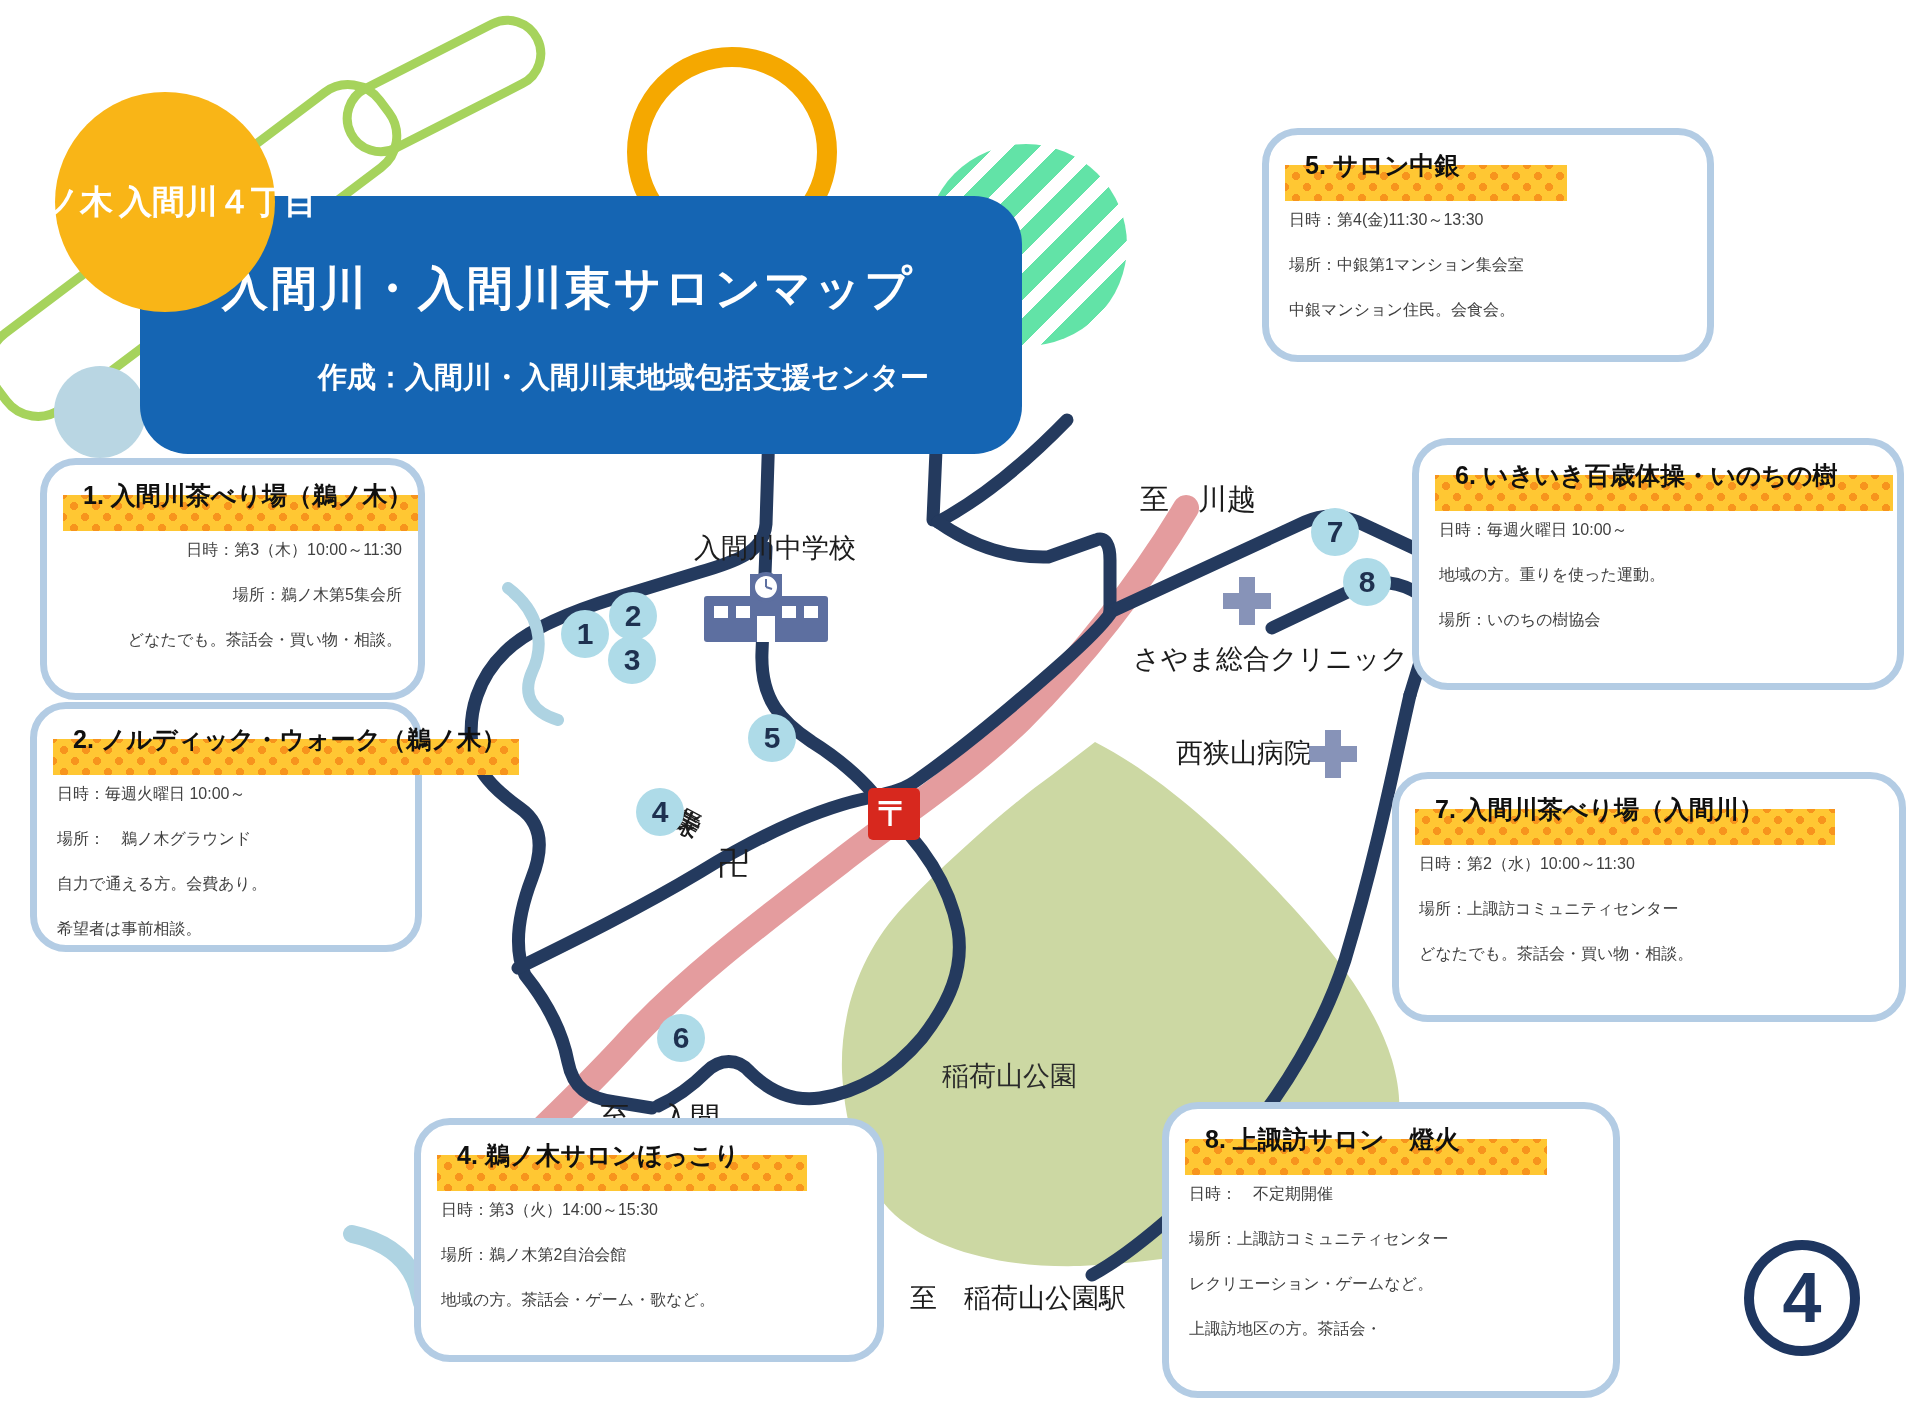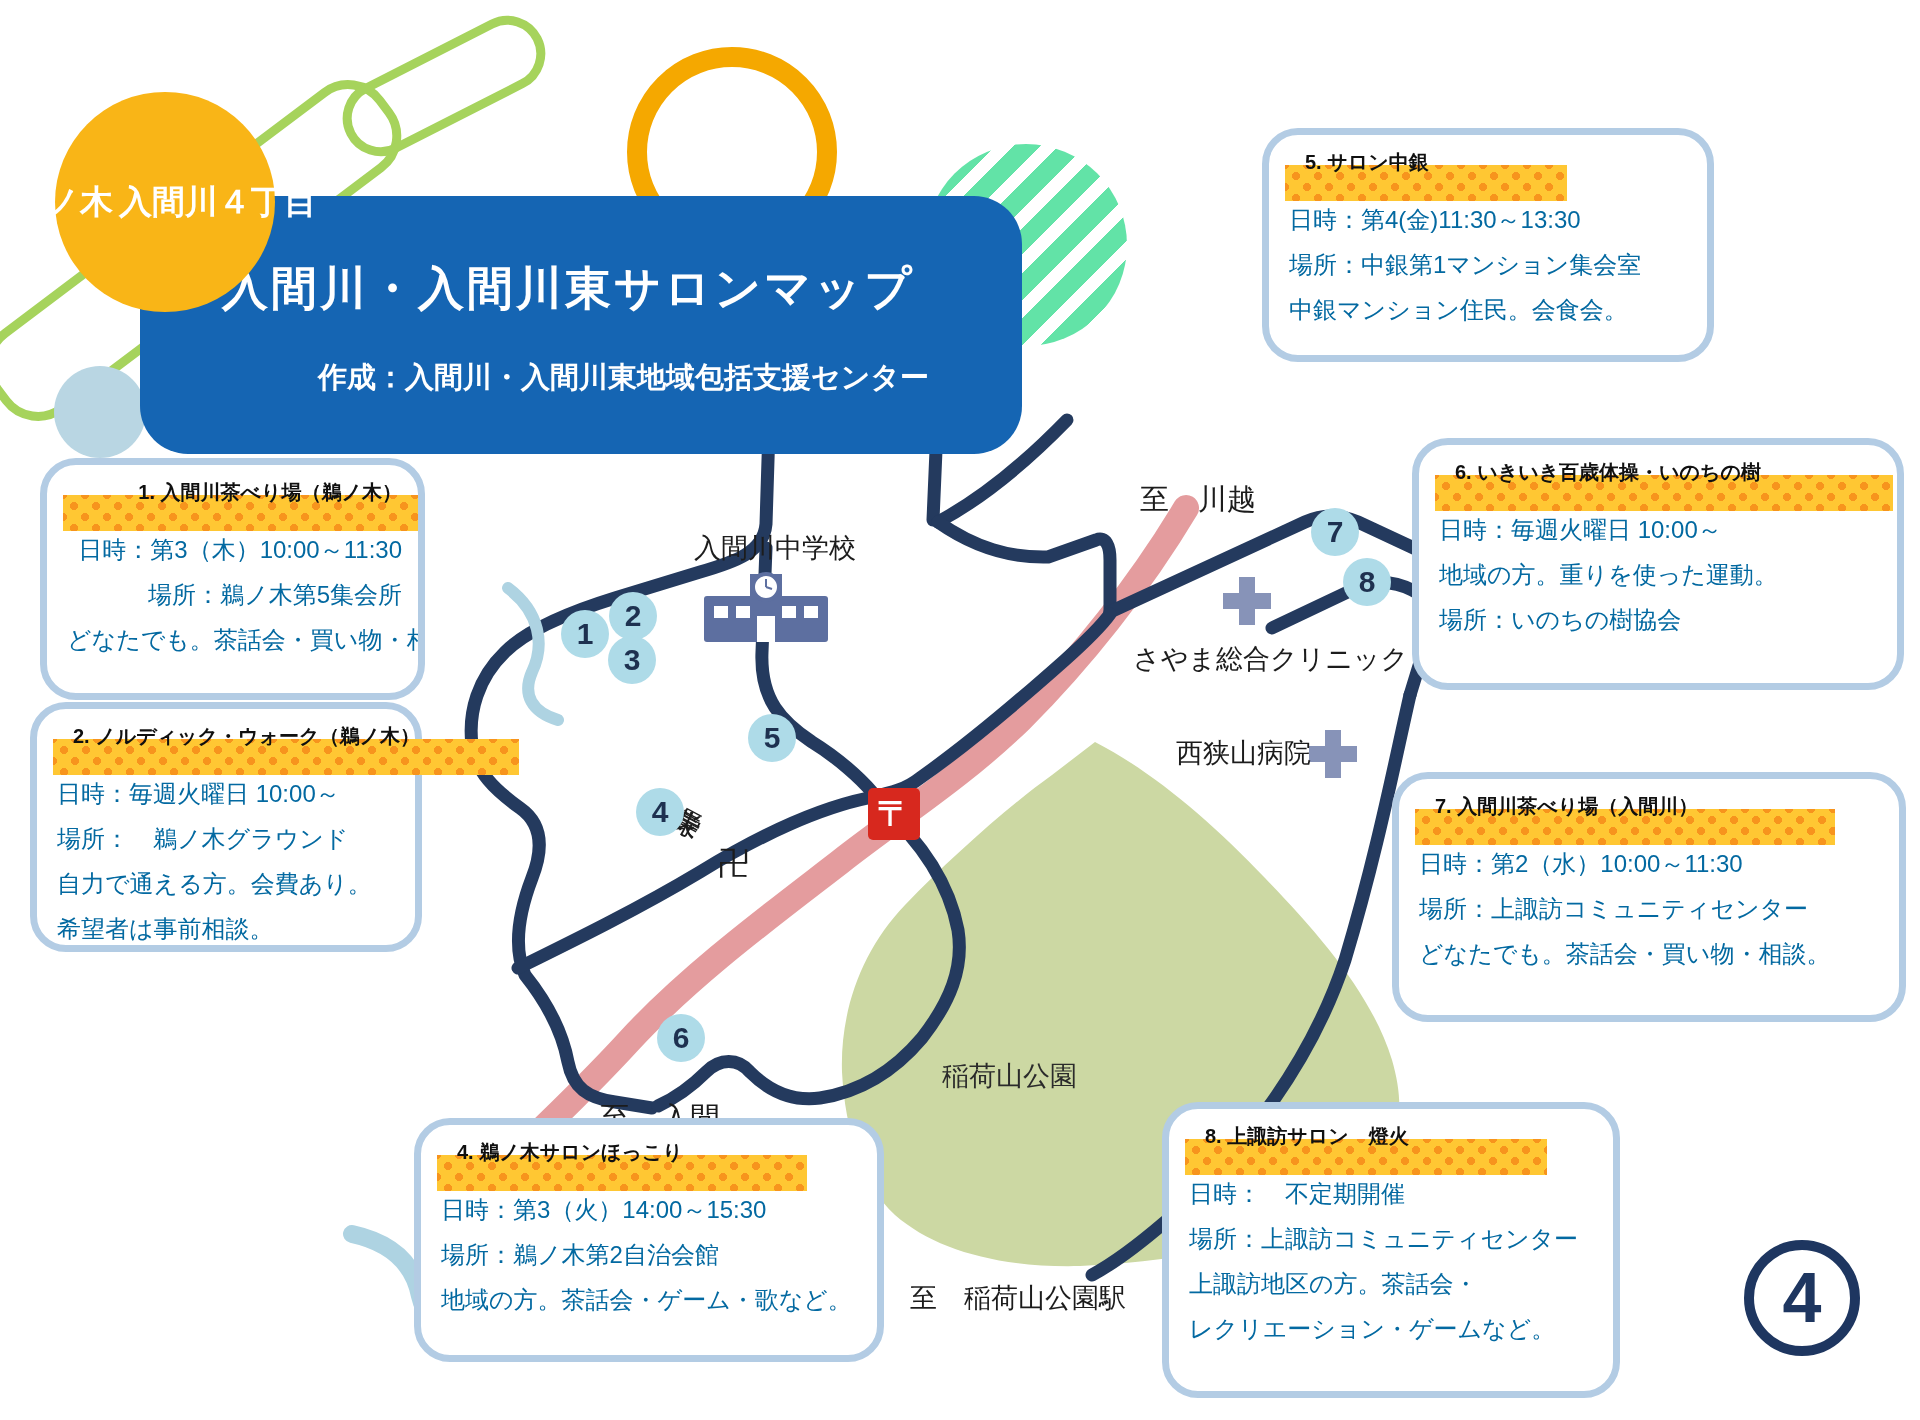--- a/index.html
+++ b/index.html
@@ -24,26 +24,26 @@
      border-radius:48px;z-index:4;text-align:right;}
   .title-main{position:absolute;left:82px;top:62px;color:#fff;font-size:46px;font-weight:bold;letter-spacing:3px;white-space:nowrap;}
   .title-sub{position:absolute;left:178px;top:162px;color:#fff;font-size:29px;font-weight:bold;white-space:nowrap;}
   .badge{position:absolute;left:55px;top:92px;width:220px;height:220px;border-radius:50%;background:#f9b517;z-index:5;
      display:flex;align-items:center;justify-content:center;gap:6px;}
   .badge div{color:#fff;font-size:33px;font-weight:bold;white-space:nowrap;}
   
   .box{position:absolute;background:#fff;border:7px solid #b3cce4;border-radius:36px;z-index:5;
      box-sizing:border-box;padding:14px 16px 8px 16px;overflow:hidden;}
   .box--spill{overflow:visible;}
-  .btitle{position:relative;height:48px;font-size:20px;font-weight:bold;color:#101010;white-space:nowrap;padding-left:20px;}
+  .btitle{position:relative;height:48px;font-size:25px;font-weight:bold;color:#101010;white-space:nowrap;padding-left:20px;}
   .btitle .txt{position:relative;z-index:1;}
   .bar{position:absolute;left:0;top:16px;height:36px;z-index:0;background-color:#ffc733;
      background-image:radial-gradient(#f7941d 26%,rgba(0,0,0,0) 27%),radial-gradient(#f7941d 26%,rgba(0,0,0,0) 27%);
      background-size:22px 22px;background-position:0 0,11px 11px;}
-  .bline{font-size:24px;color:#0369a1;line-height:45px;white-space:nowrap;padding-left:4px;}
+  .bline{font-size:16px;color:#404040;line-height:45px;white-space:nowrap;padding-left:4px;}
   
   .page-circle{position:absolute;left:1744px;top:1240px;width:96px;height:96px;border:10px solid #1e3660;
      border-radius:50%;background:#fff;z-index:5;display:flex;align-items:center;justify-content:center;
      color:#1e3660;font-size:70px;font-weight:bold;}
 </style>
 </head>
 <body>
 
 <div class="stage">
 
@@ -193,19 +193,19 @@
     <div class="bline">場所：上諏訪コミュニティセンター</div>
     <div class="bline">どなたでも。茶話会・買い物・相談。</div>
   </div>
 
   <div class="box" style="left:1162px;top:1102px;width:458px;height:296px;">
     <div class="btitle">
       <span class="bar" style="width:362px;"></span>
       <span class="txt">8. 上諏訪サロン　燈火</span></div>
     <div class="bline">日時：　不定期開催</div>
     <div class="bline">場所：上諏訪コミュニティセンター</div>
+    <div class="bline">レクリエーション・ゲームなど。</div>
     <div class="bline">上諏訪地区の方。茶話会・</div>
-    <div class="bline">レクリエーション・ゲームなど。</div>
   </div>
 
   <div class="page-circle">4</div>
 
 </div>
 
 </body></html>

